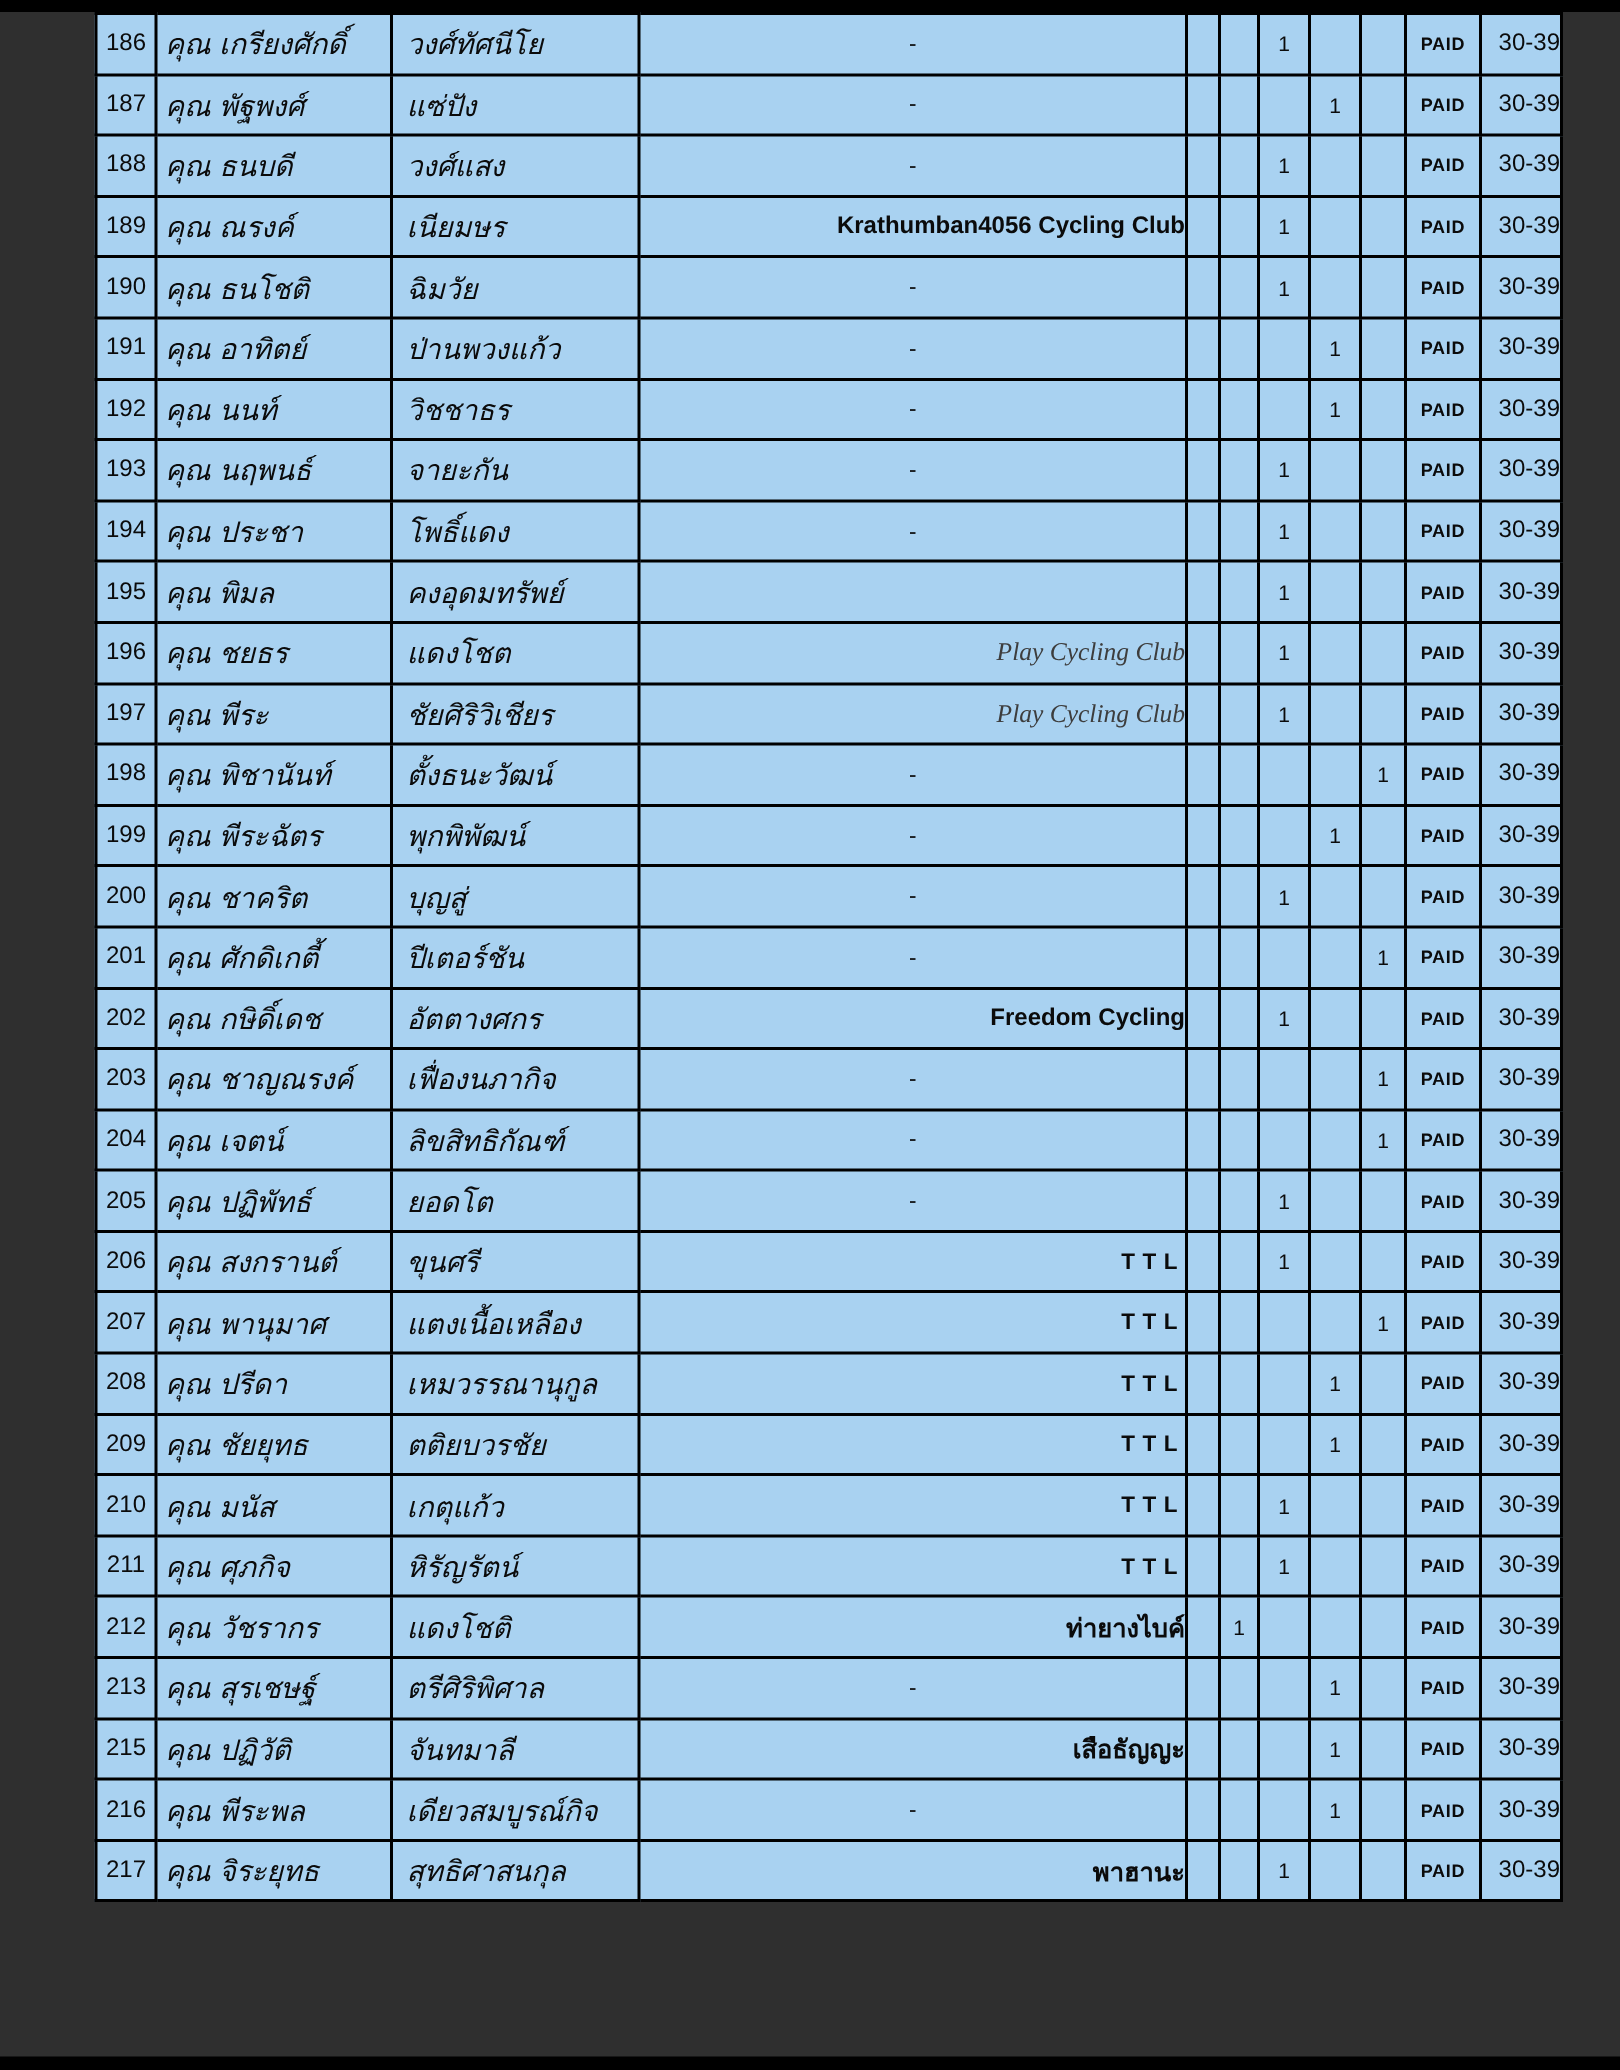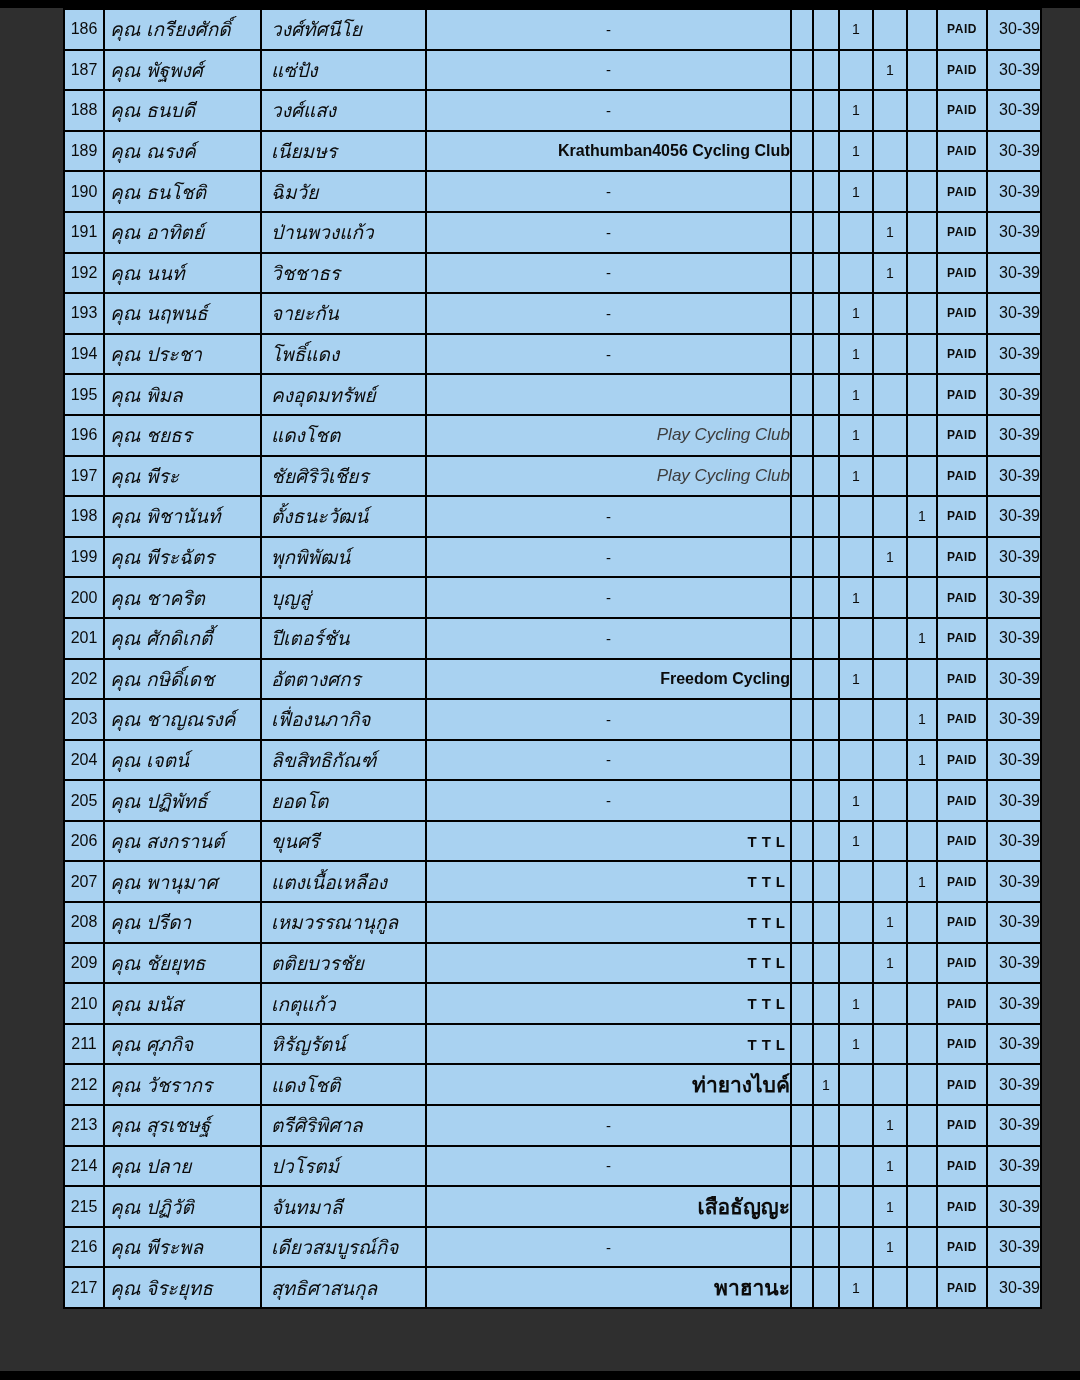--- a/index.html
+++ b/index.html
@@ -55,25 +55,25 @@
   .c-first .title { display:inline-block; width:36px; }
   .c-last {
     font-family:"Liberation Serif", serif; font-style:italic;
     font-size:19px; padding-left:9px;
   }
   .c-team { font-size:16px; padding-left:7px;text-align:right; }
   .c-team.dash { text-align:center; padding-left:0; font-size:15px; }
   .c-team.club { font-weight:bold; font-size:16px; }
   .c-team.play {
     font-style:italic; color:#3d3d3d; font-size:17px;
-    font-family:Liberation Sans, sans-serif;
+    font-family:Liberation Serif, serif;
   }
   .c-team.ttl  { font-weight:bold; letter-spacing:5px; font-size:15px; }
   .c-team.thai {
-    font-weight:bold; font-size:21px;
+    font-weight:bold; font-size:17px;
     font-family:"Liberation Serif", serif;
   }
   .c-s    { text-align:center; font-size:14px; }
   .c-paid { text-align:center; font-size:12px; font-weight:bold; letter-spacing:0.5px;margin-left:22px; }
   .c-age  { text-align:right; font-size:16px; }
 </style>
 </head>
 <body>
 
 <div class="viewer-strip-top"></div>
@@ -508,35 +508,20 @@
     <td class="c-team dash">-</td>
     <td class="c-s"></td>
     <td class="c-s"></td>
     <td class="c-s"></td>
     <td class="c-s">1</td>
     <td class="c-s"></td>
     <td class="c-paid">PAID</td>
     <td class="c-age">30-39</td>
   </tr>
         <tr>
-    <td class="c-num">214</td>
-    <td class="c-first">
-      <span class="title">คุณ</span><span>ปลาย</span>
-    </td>
-    <td class="c-last">ปวโรตม์</td>
-    <td class="c-team dash">-</td>
-    <td class="c-s"></td>
-    <td class="c-s"></td>
-    <td class="c-s"></td>
-    <td class="c-s">1</td>
-    <td class="c-s"></td>
-    <td class="c-paid">PAID</td>
-    <td class="c-age">30-39</td>
-  </tr>
-        <tr>
     <td class="c-num">215</td>
     <td class="c-first">
       <span class="title">คุณ</span><span>ปฏิวัติ</span>
     </td>
     <td class="c-last">จันทมาลี</td>
     <td class="c-team thai">เสือธัญญะ</td>
     <td class="c-s"></td>
     <td class="c-s"></td>
     <td class="c-s"></td>
     <td class="c-s">1</td>

